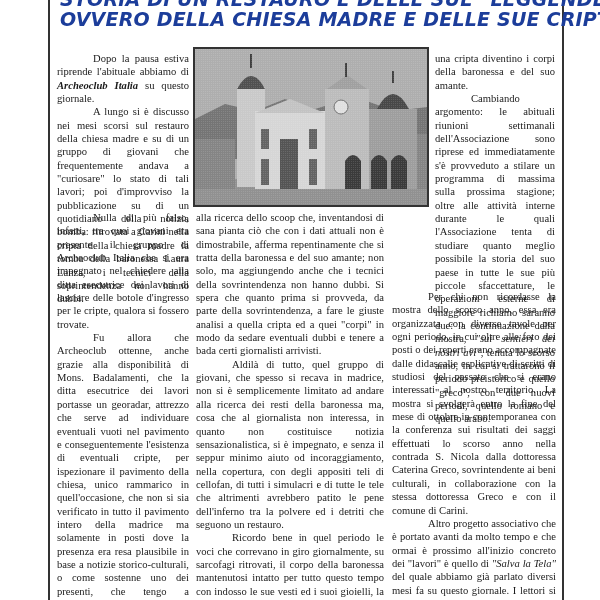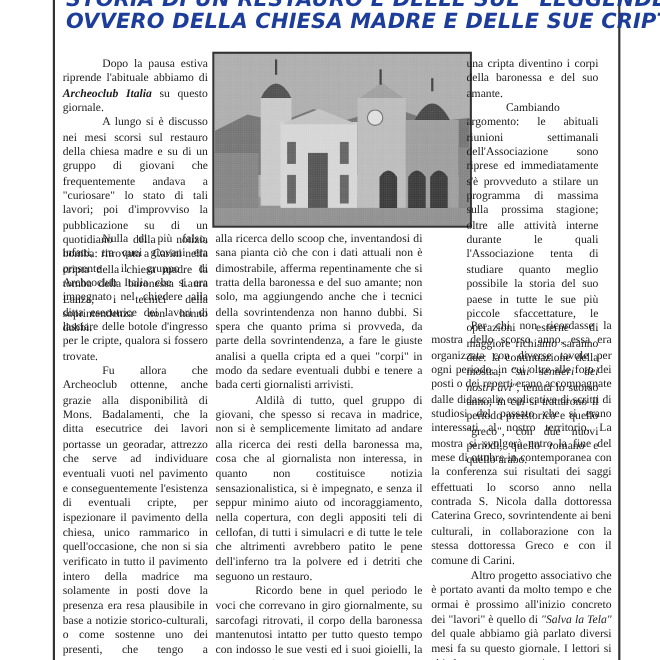--- a/index.html
+++ b/index.html
@@ -75,20 +75,20 @@
   <p>Fu allora che Archeoclub ottenne, anche grazie alla disponibilità di Mons. Badalamenti, che la ditta esecutrice dei lavori portasse un georadar, attrezzo che serve ad individuare eventuali vuoti nel pavimento e conseguentemente l'esistenza di eventuali cripte, per ispezionare il pavimento della chiesa, unico rammarico in quell'occasione, che non si sia verificato in tutto il pavimento intero della madrice ma solamente in posti dove la presenza era resa plausibile in base a notizie storico-culturali, o come sostenne uno dei presenti, che tengo a sottolineare esterno all'associazione, in base a fenomeni paranormali. Peccato, che per la premura nella consegna dei lavori, della ditta appaltatrice e di chi doveva usufruire della chiesa, non si siano potute fare delle ricerche più approfondite.</p>
 
 </div>
 
 <div class="col" style="left:196px;top:211px;width:188px;">
   <p class="noind">alla ricerca dello scoop che, inventandosi di sana pianta ciò che con i dati attuali non è dimostrabile, afferma repentinamente che si tratta della baronessa e del suo amante; non solo, ma aggiungendo anche che i tecnici della sovrintendenza non hanno dubbi. Si spera che quanto prima si provveda, da parte della sovrintendenza, a fare le giuste analisi a quella cripta ed a quei "corpi" in modo da sedare eventuali dubbi e tenere a bada certi giornalisti arrivisti.</p>
   <p>Aldilà di tutto, quel gruppo di giovani, che spesso si recava in madrice, non si è semplicemente limitato ad andare alla ricerca dei resti della baronessa ma, cosa che al giornalista non interessa, in quanto non costituisce notizia sensazionalistica, si è impegnato, e senza il seppur minimo aiuto od incoraggiamento, nella copertura, con degli appositi teli di cellofan, di tutti i simulacri e di tutte le tele che altrimenti avrebbero patito le pene dell'inferno tra la polvere ed i detriti che seguono un restauro.</p>
   <p>Ricordo bene in quel periodo le voci che correvano in giro giornalmente, su sarcofagi ritrovati, il corpo della baronessa mantenutosi intatto per tutto questo tempo con indosso le sue vesti ed i suoi gioielli, la scoperta di fantastici tesori nei "sotterranei" della chiesa madre e via dicendo, mi stupisce come nessuno abbia avuto a dichiarare di aver visto nel castello il fantasma di Laura che inquietata dall'apertura della tomba abbia deciso di diffondere il terrore nel</p>
 </div>
 
-<div class="col" style="left:424px;top:52px;width:120px;">
+<div class="col" style="left:435px;top:52px;width:120px;">
   <p class="noind">una cripta diventino i corpi della baronessa e del suo amante.</p>
   <p><span>Cambiando argomento: le abituali riunioni settimanali dell'Associazione sono riprese ed immediatamente s'è provveduto a stilare un programma di massima sulla prossima stagione; oltre alle attività interne durante le quali l'Associazione tenta di studiare quanto meglio possibile la storia del suo paese in tutte le sue più piccole sfaccettature, le operazioni esterne di maggiore richiamo saranno due: la continuazione della mostra, </span><em>"sui sentieri dei nostri avi"</em><span>, tenuta lo scorso anno, in cui si trattarono il periodo preistorico e quello "greco", con due nuovi periodi, quello romano e quello arabo.</span></p>
 </div>
 <div class="col" style="left:392px;top:290px;width:164px;">
   <p>Per chi non ricordasse la mostra dello scorso anno, essa era organizzata con diverse tavole per ogni periodo, in cui oltre alle foto dei posti o dei reperti erano accompagnate dalle didascalie esplicative di scritti di studiosi del passato che si erano interessati al nostro territorio. La mostra si svolgerà entro la fine del mese di ottobre in contemporanea con la conferenza sui risultati dei saggi effettuati lo scorso anno nella contrada S. Nicola dalla dottoressa Caterina Greco, sovrintendente ai beni culturali, in collaborazione con la stessa dottoressa Greco e con il comune di Carini.</p>
   <p><span>Altro progetto associativo che è portato avanti da molto tempo e che ormai è prossimo all'inizio concreto dei "lavori" è quello di </span><em>"Salva la Tela"</em><span> del quale abbiamo già parlato diversi mesi fa su questo giornale. I lettori si chiederanno come mai tutto questo tempo tra la progettazione e l'inizio reale dei lavori? La risposta è parecchio semplice. Come per ogni iniziativa bisogna prima ottenere tutte le autorizzazioni del caso ed è così che si sono ottenuti i permessi della Curia di Monreale e della Sovrintendenza ai Beni Culturali ed Ambientali, tutto in accordo con il parroco della chiesa del Carmine, Sac. Casimiro Di Lorenzo nella quale sono i quadri in attesa di restauro, poi si può</span></p>
 </div>
 
 </body></html>

